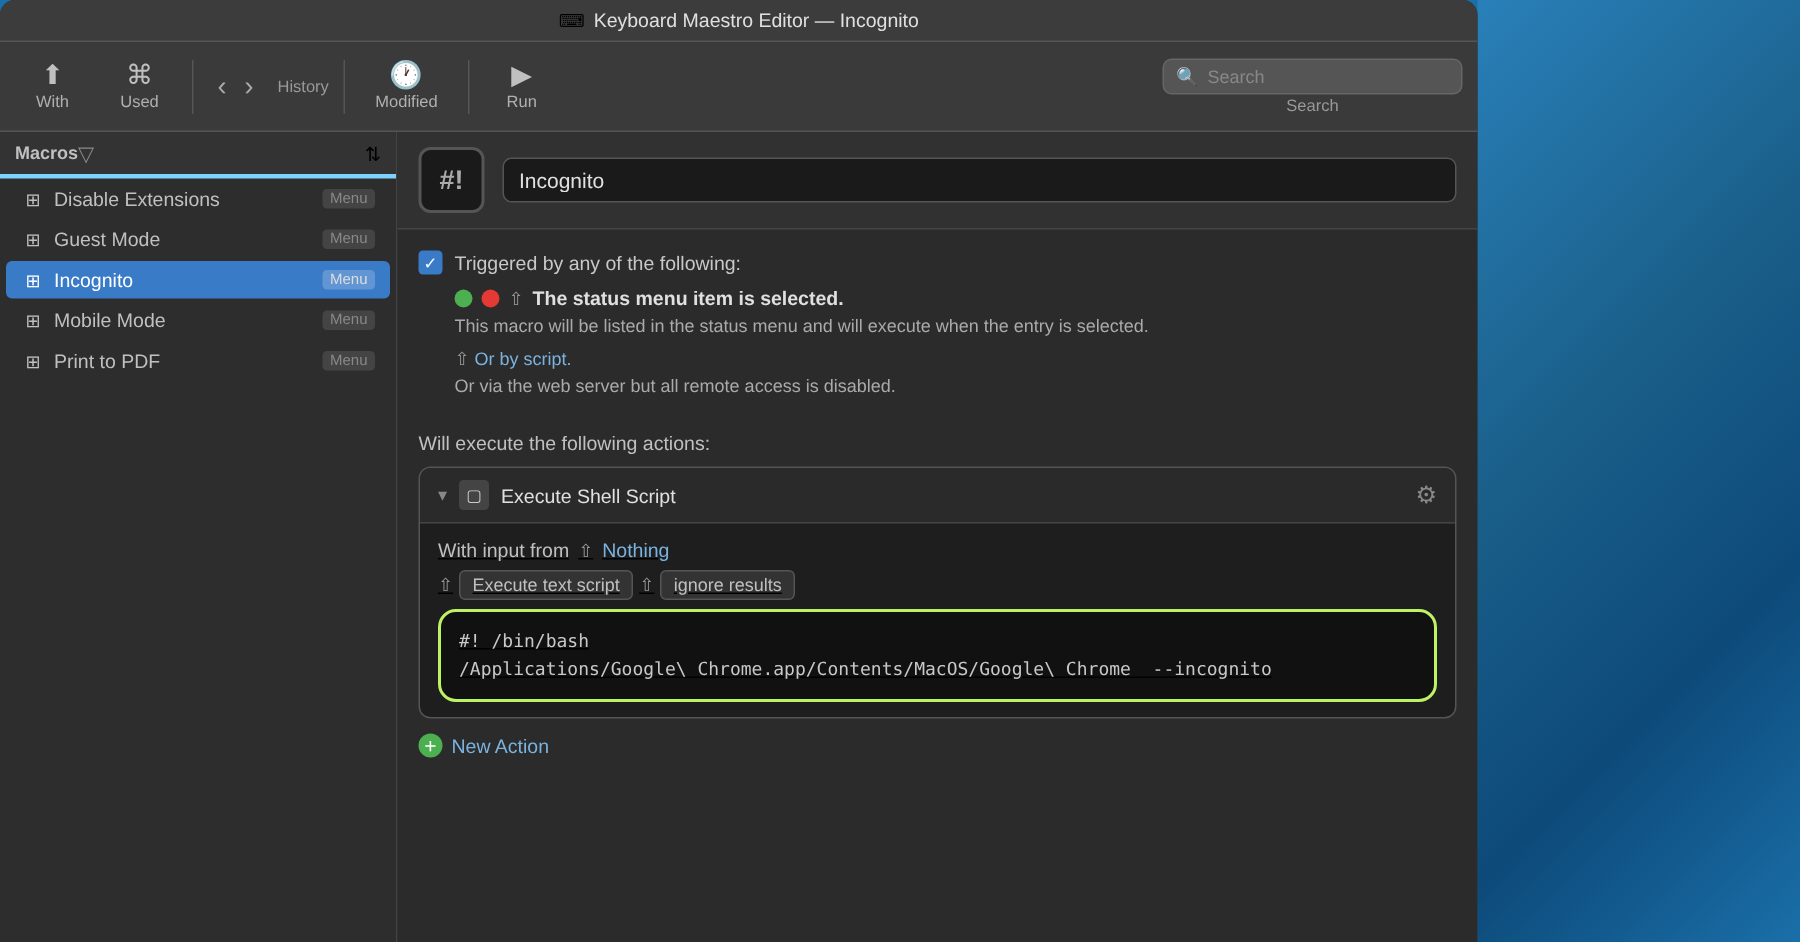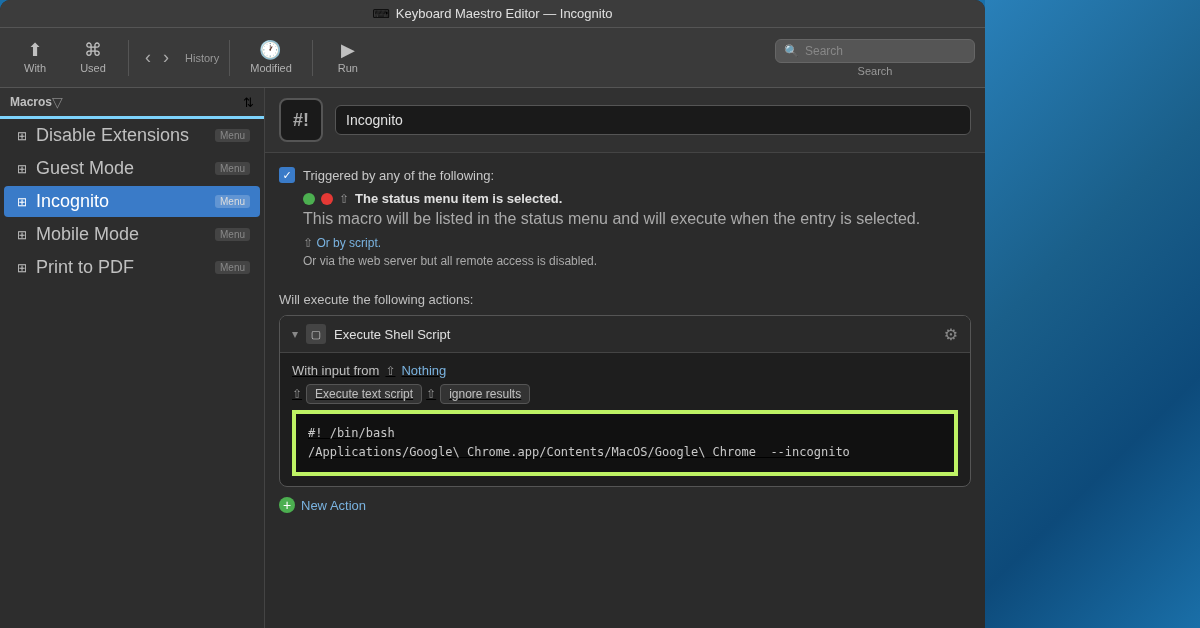--- a/index.html
+++ b/index.html
@@ -184,21 +184,21 @@
       background: #3a7bc8;
       color: #fff;
     }
     .sidebar-item-icon {
       font-size: 12px;
       width: 16px;
       text-align: center;
     }
     .sidebar-item-name {
       flex: 1;
-      font-size: 18px;
+      font-size: 13px;
     }
     .sidebar-item-badge {
       font-size: 10px;
       color: #888;
       background: #444;
       border-radius: 3px;
       padding: 1px 5px;
     }
     .sidebar-item.selected .sidebar-item-badge {
       background: rgba(255,255,255,0.2);
@@ -298,21 +298,21 @@
       font-size: 12px;
       color: #999;
     }
     .status-menu-label {
       color: #e0e0e0;
       font-size: 13px;
       font-weight: 700;
     }
     .status-menu-desc {
       color: #aaa;
-      font-size: 16px;
+      font-size: 12px;
       margin-left: 24px;
       margin-bottom: 8px;
     }
     .or-script {
       margin-left: 24px;
       margin-bottom: 4px;
       color: #aaa;
       font-size: 12px;
     }
     .or-script-link {
@@ -409,22 +409,22 @@
       padding: 2px 8px;
       font-size: 12px;
       color: #c0c0c0;
       cursor: pointer;
       display: flex;
       align-items: center;
       gap: 3px;
     }
     .script-box {
       background: #111;
-      border: 4px solid #bef264;
-      border-radius: 0;
+      border: 2px solid #bef264;
+      border-radius: 12px;
       padding: 10px 12px;
       margin-top: 6px;
       font-family: "SF Mono", "Menlo", "Monaco", monospace;
       font-size: 12px;
       color: #c8c8c8;
       line-height: 1.6;
       white-space: pre;
     }
 
     

